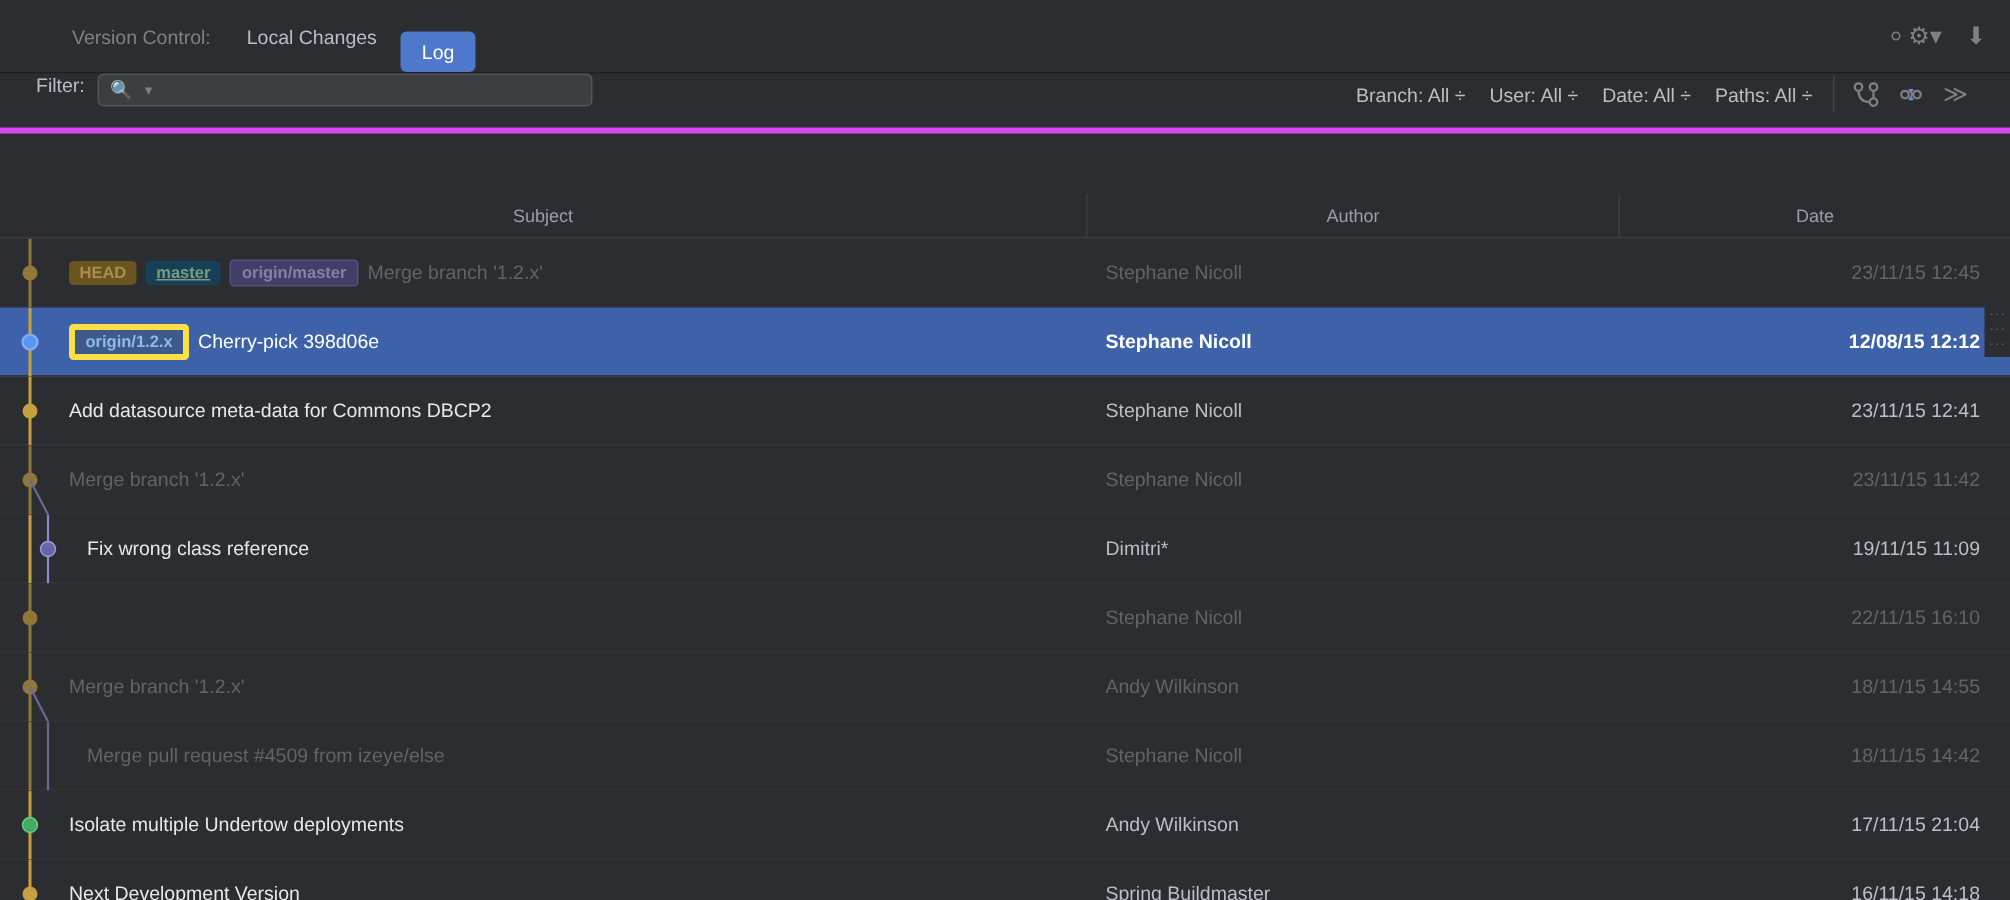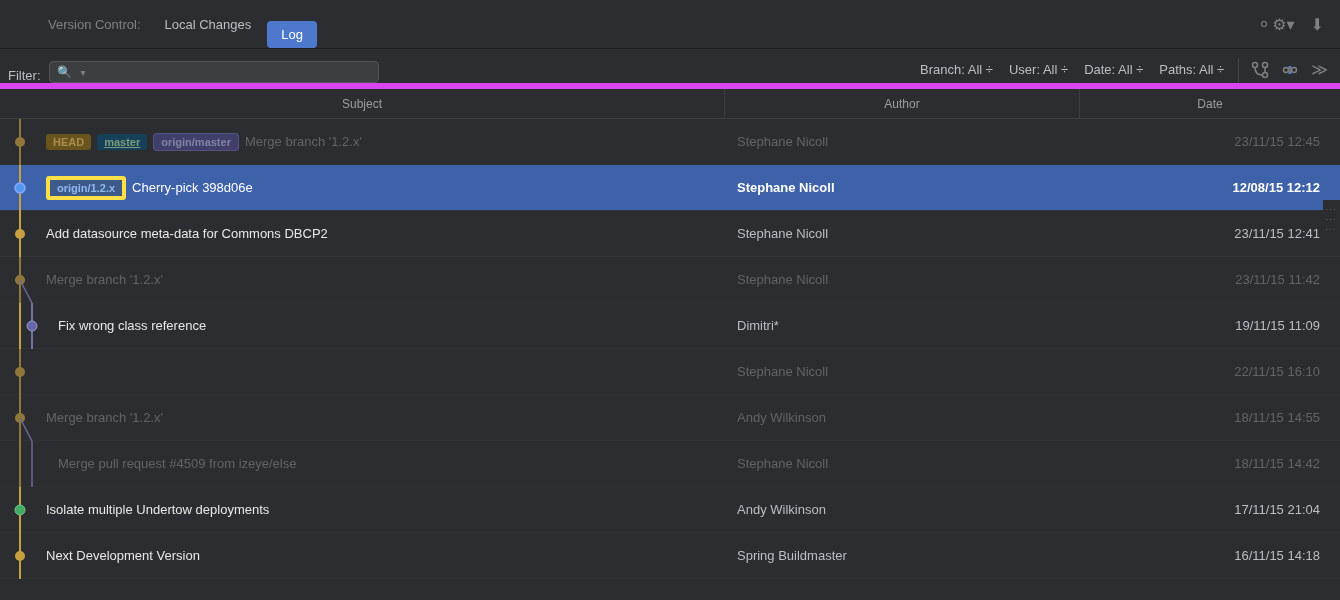--- a/index.html
+++ b/index.html
@@ -55,25 +55,25 @@
       color: #7f8084;
       font-size: 16px;
       padding: 4px;
       display: flex;
       align-items: center;
     }
 
     
     .filter-bar {
       display: flex;
-      align-items: flex-end;
+      align-items: flex-start;
       height: 40px;
       background: #2b2d30;
-      border-bottom: 6px solid #d946ef;
-      padding: 0 8px;
+      border-bottom: 4px solid #d946ef;
+      padding: 0 24px;
       gap: 8px;
     }
     .filter-label {
       color: #bcbec4;
       font-size: 13px;
     }
     .search-box {
       display: flex;
       align-items: center;
       background: #3c3f41;
@@ -127,20 +127,21 @@
     }
 
     
     .table-header {
       display: grid;
       grid-template-columns: 725px 355px 1fr;
       background: #2b2d30;
       border-bottom: 1px solid #3c3f41;
       height: 30px;
       align-items: center;
+      margin-top: 40px;
     }
     .table-header-cell {
       text-align: center;
       color: #9b9ea3;
       font-size: 12px;
       font-weight: 400;
       border-right: 1px solid #3c3f41;
       height: 100%;
       display: flex;
       align-items: center;

